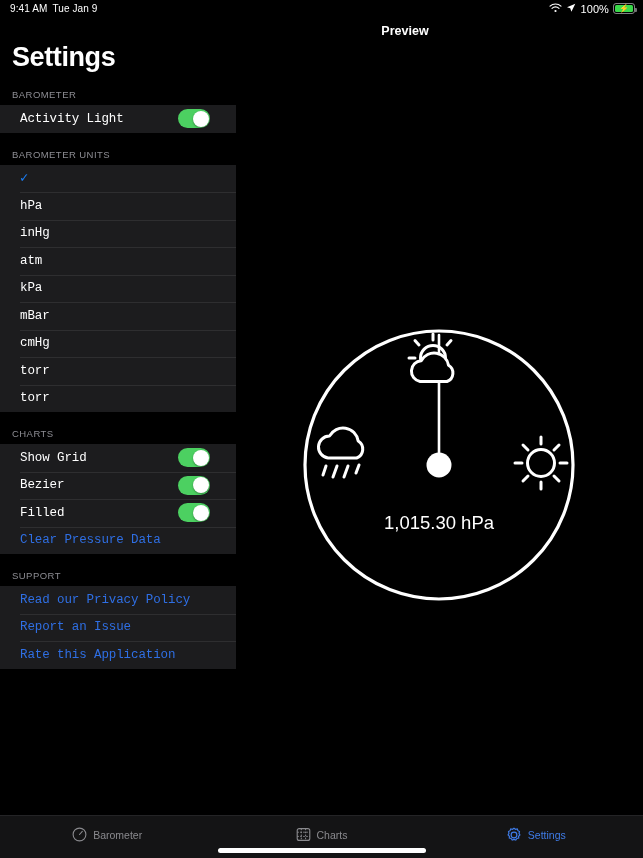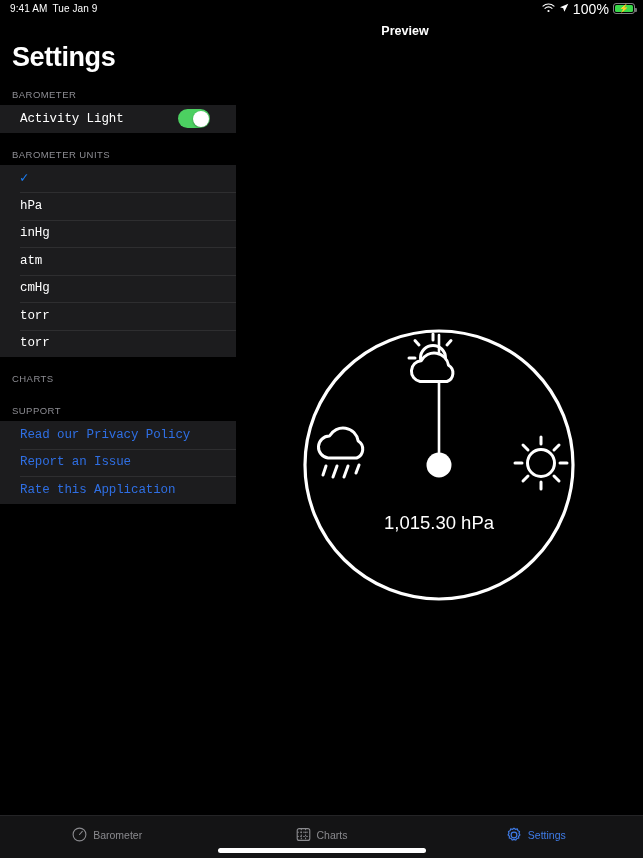--- a/index.html
+++ b/index.html
@@ -12,21 +12,21 @@
   }
   #root { position:relative; width:643px; height:858px; background:#000; }
 
   
   .statusbar{
     position:absolute; top:0; left:0; width:643px; height:17px;
     display:flex; align-items:center; color:#fff; font-size:10px;
   }
   .sb-left{ position:absolute; left:10px; display:flex; align-items:center; gap:5px; font-weight:500; letter-spacing:.1px;}
   .sb-right{ position:absolute; right:8px; display:flex; align-items:center; gap:4px; font-weight:500;}
-  .sb-pct{ font-size:14px; letter-spacing:.1px;}
+  .sb-pct{ font-size:11px; letter-spacing:.1px;}
   .batt{ position:relative; width:22px; height:11px; border:1px solid rgba(255,255,255,.5); border-radius:3px; display:flex; align-items:center; padding:1px;}
   .batt:after{ content:""; position:absolute; right:-3px; top:3.5px; width:1.6px; height:4px; background:rgba(255,255,255,.45); border-radius:0 1px 1px 0;}
   .batt-fill{ width:100%; height:100%; background:#3ad84a; border-radius:1.5px; position:relative;}
   .batt-bolt{ position:absolute; left:50%; top:50%; transform:translate(-50%,-50%); font-size:8px; color:#0b2a0d; line-height:1;}
 
   
   .sidebar{
     position:absolute; left:0; top:17px; width:236px; height:798px;
     background:#000; overflow:hidden;
   }
@@ -153,30 +153,59 @@
           <div class="row">
             <span class="row-label">hPa</span>
           </div>
           <div class="row">
             <span class="row-label">inHg</span>
           </div>
           <div class="row">
             <span class="row-label">atm</span>
           </div>
           <div class="row">
+            <span class="row-label">kPa</span>
+          </div>
+          <div class="row">
+            <span class="row-label">mBar</span>
+          </div>
+          <div class="row">
             <span class="row-label">cmHg</span>
           </div>
           <div class="row">
             <span class="row-label">torr</span>
           </div>
           <div class="row">
             <span class="row-label">torr</span>
           </div>
         </div>
         <div class="sec-header">CHARTS</div>
+        <div class="group">
+          <div class="row">
+            <span class="row-label">Show Grid</span>
+            <span class="toggle">
+              <span class="knob"></span>
+            </span>
+          </div>
+          <div class="row">
+            <span class="row-label">Bezier</span>
+            <span class="toggle">
+              <span class="knob"></span>
+            </span>
+          </div>
+          <div class="row">
+            <span class="row-label">Filled</span>
+            <span class="toggle">
+              <span class="knob"></span>
+            </span>
+          </div>
+          <div class="row link">
+            <span class="row-label">Clear Pressure Data</span>
+          </div>
+        </div>
         <div class="sec-header">SUPPORT</div>
         <div class="group">
           <div class="row link">
             <span class="row-label">Read our Privacy Policy</span>
           </div>
           <div class="row link">
             <span class="row-label">Report an Issue</span>
           </div>
           <div class="row link">
             <span class="row-label">Rate this Application</span>

